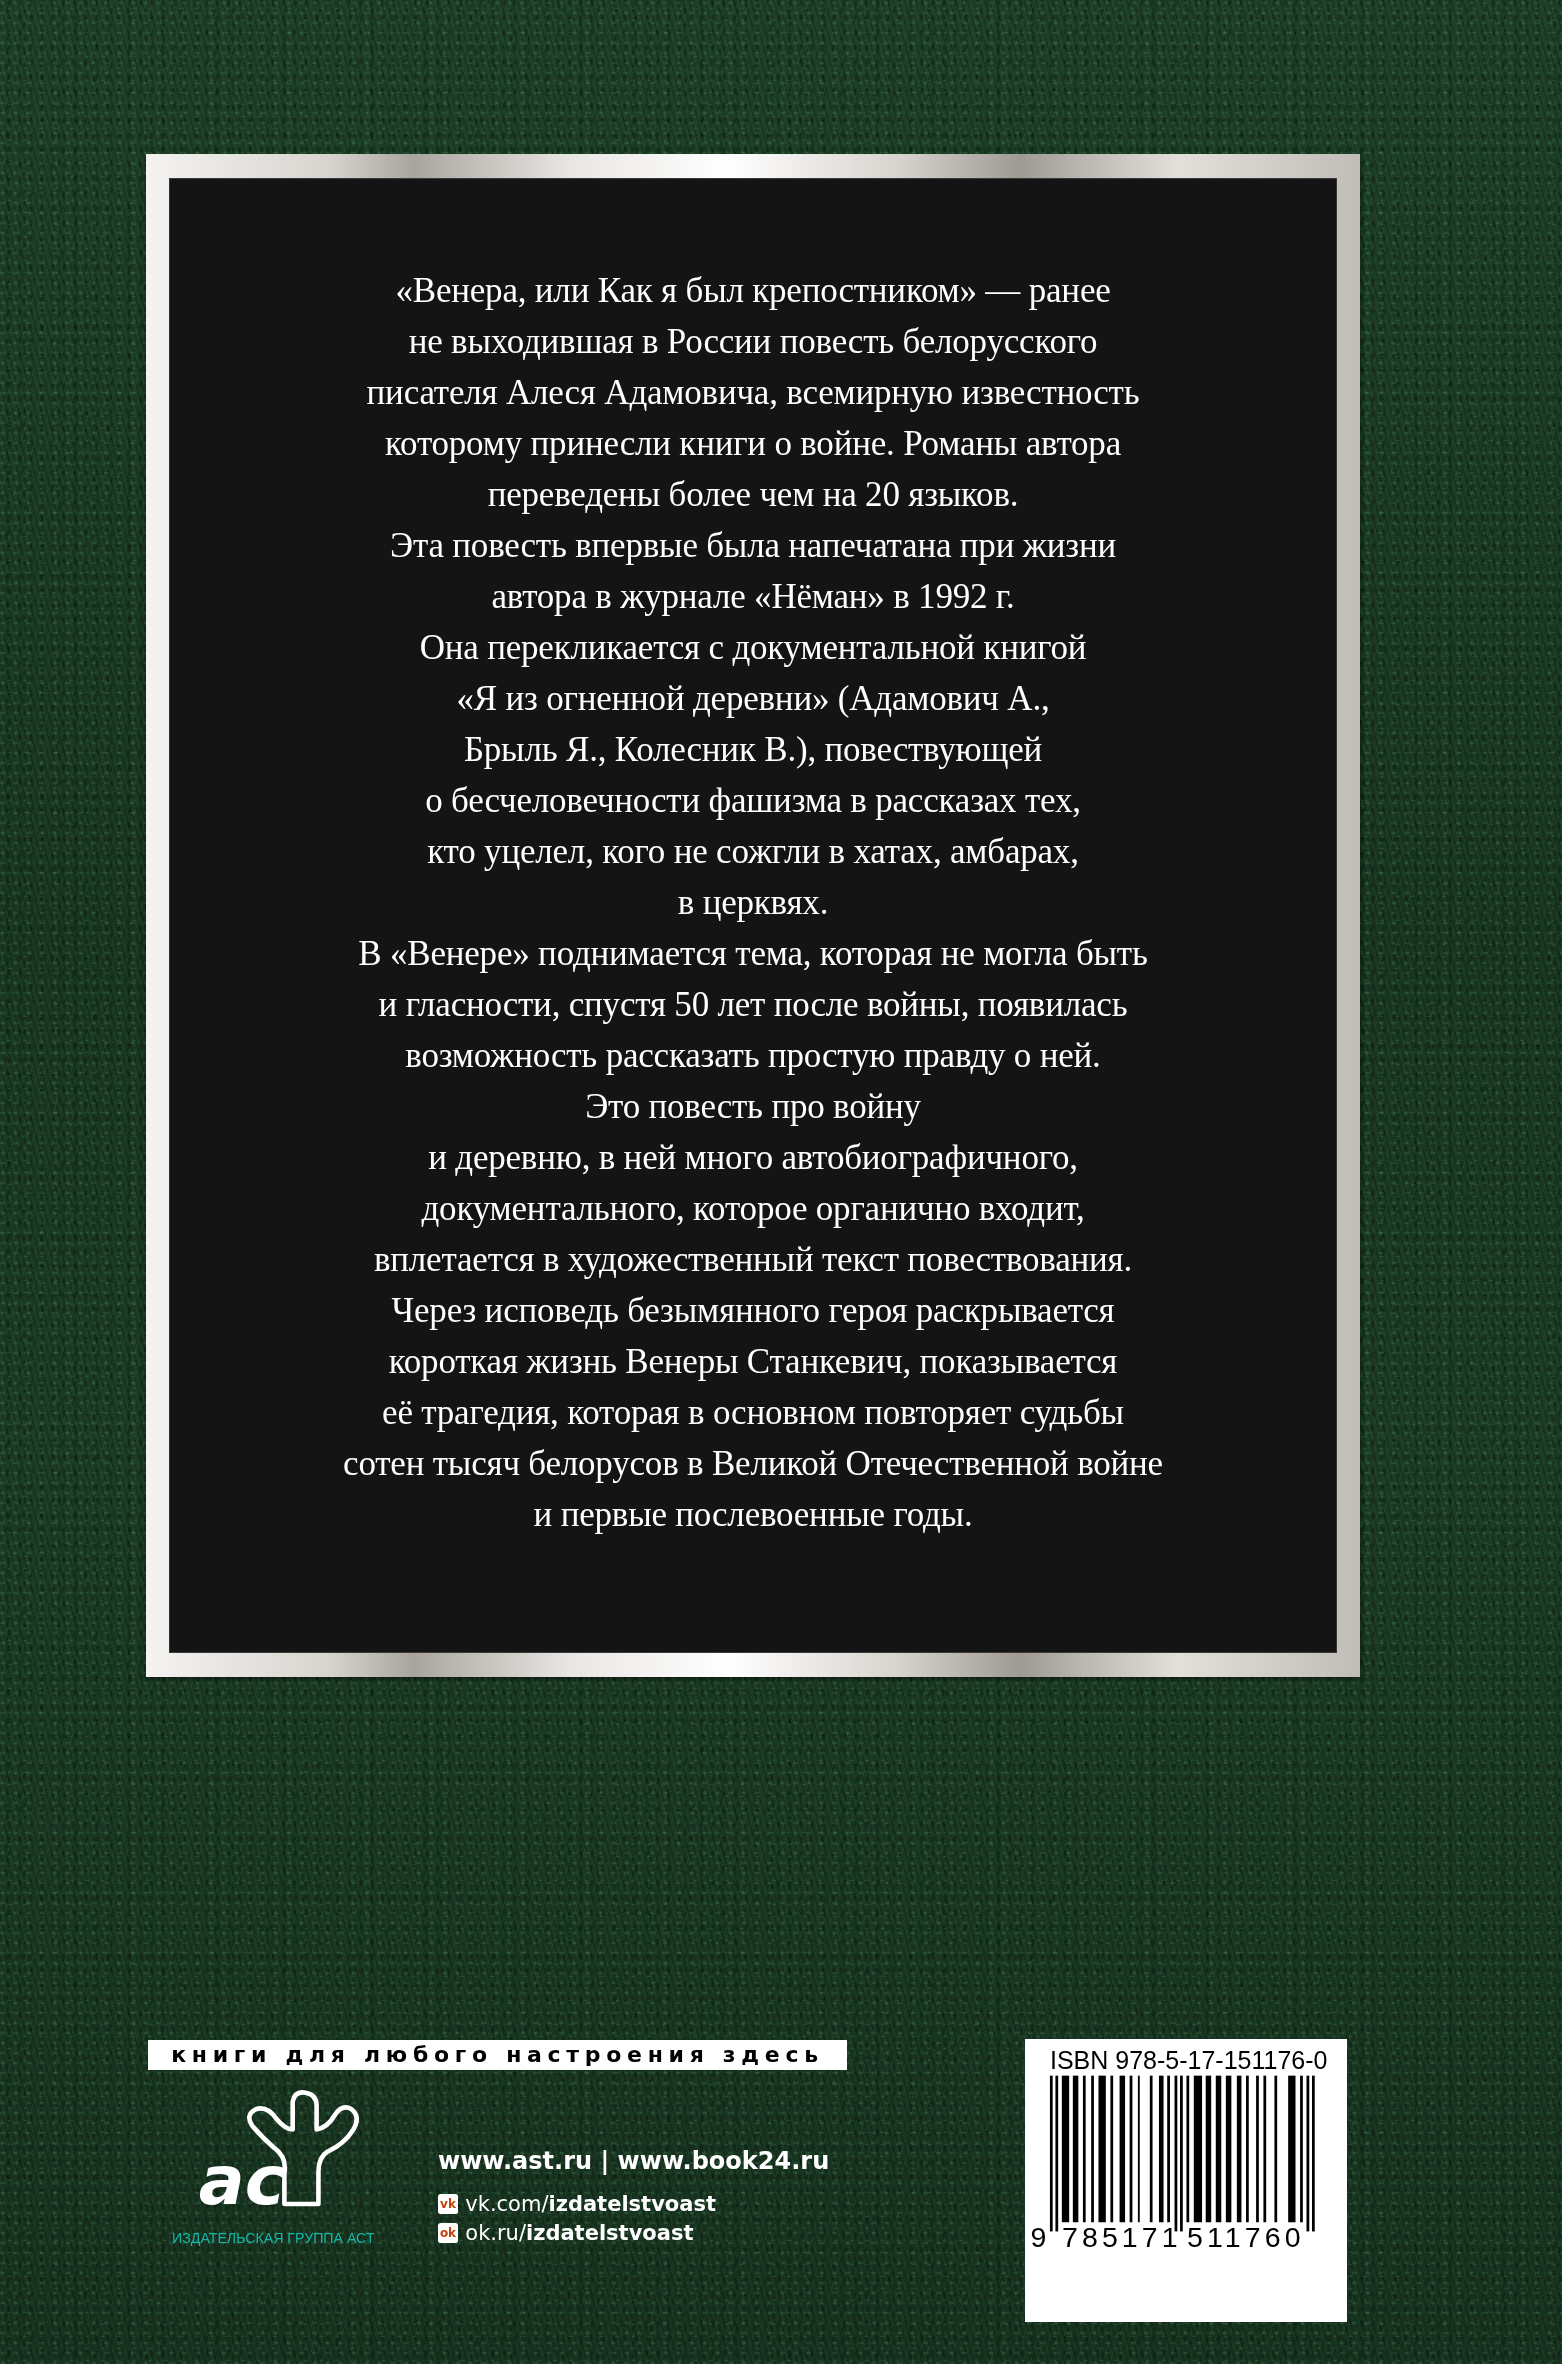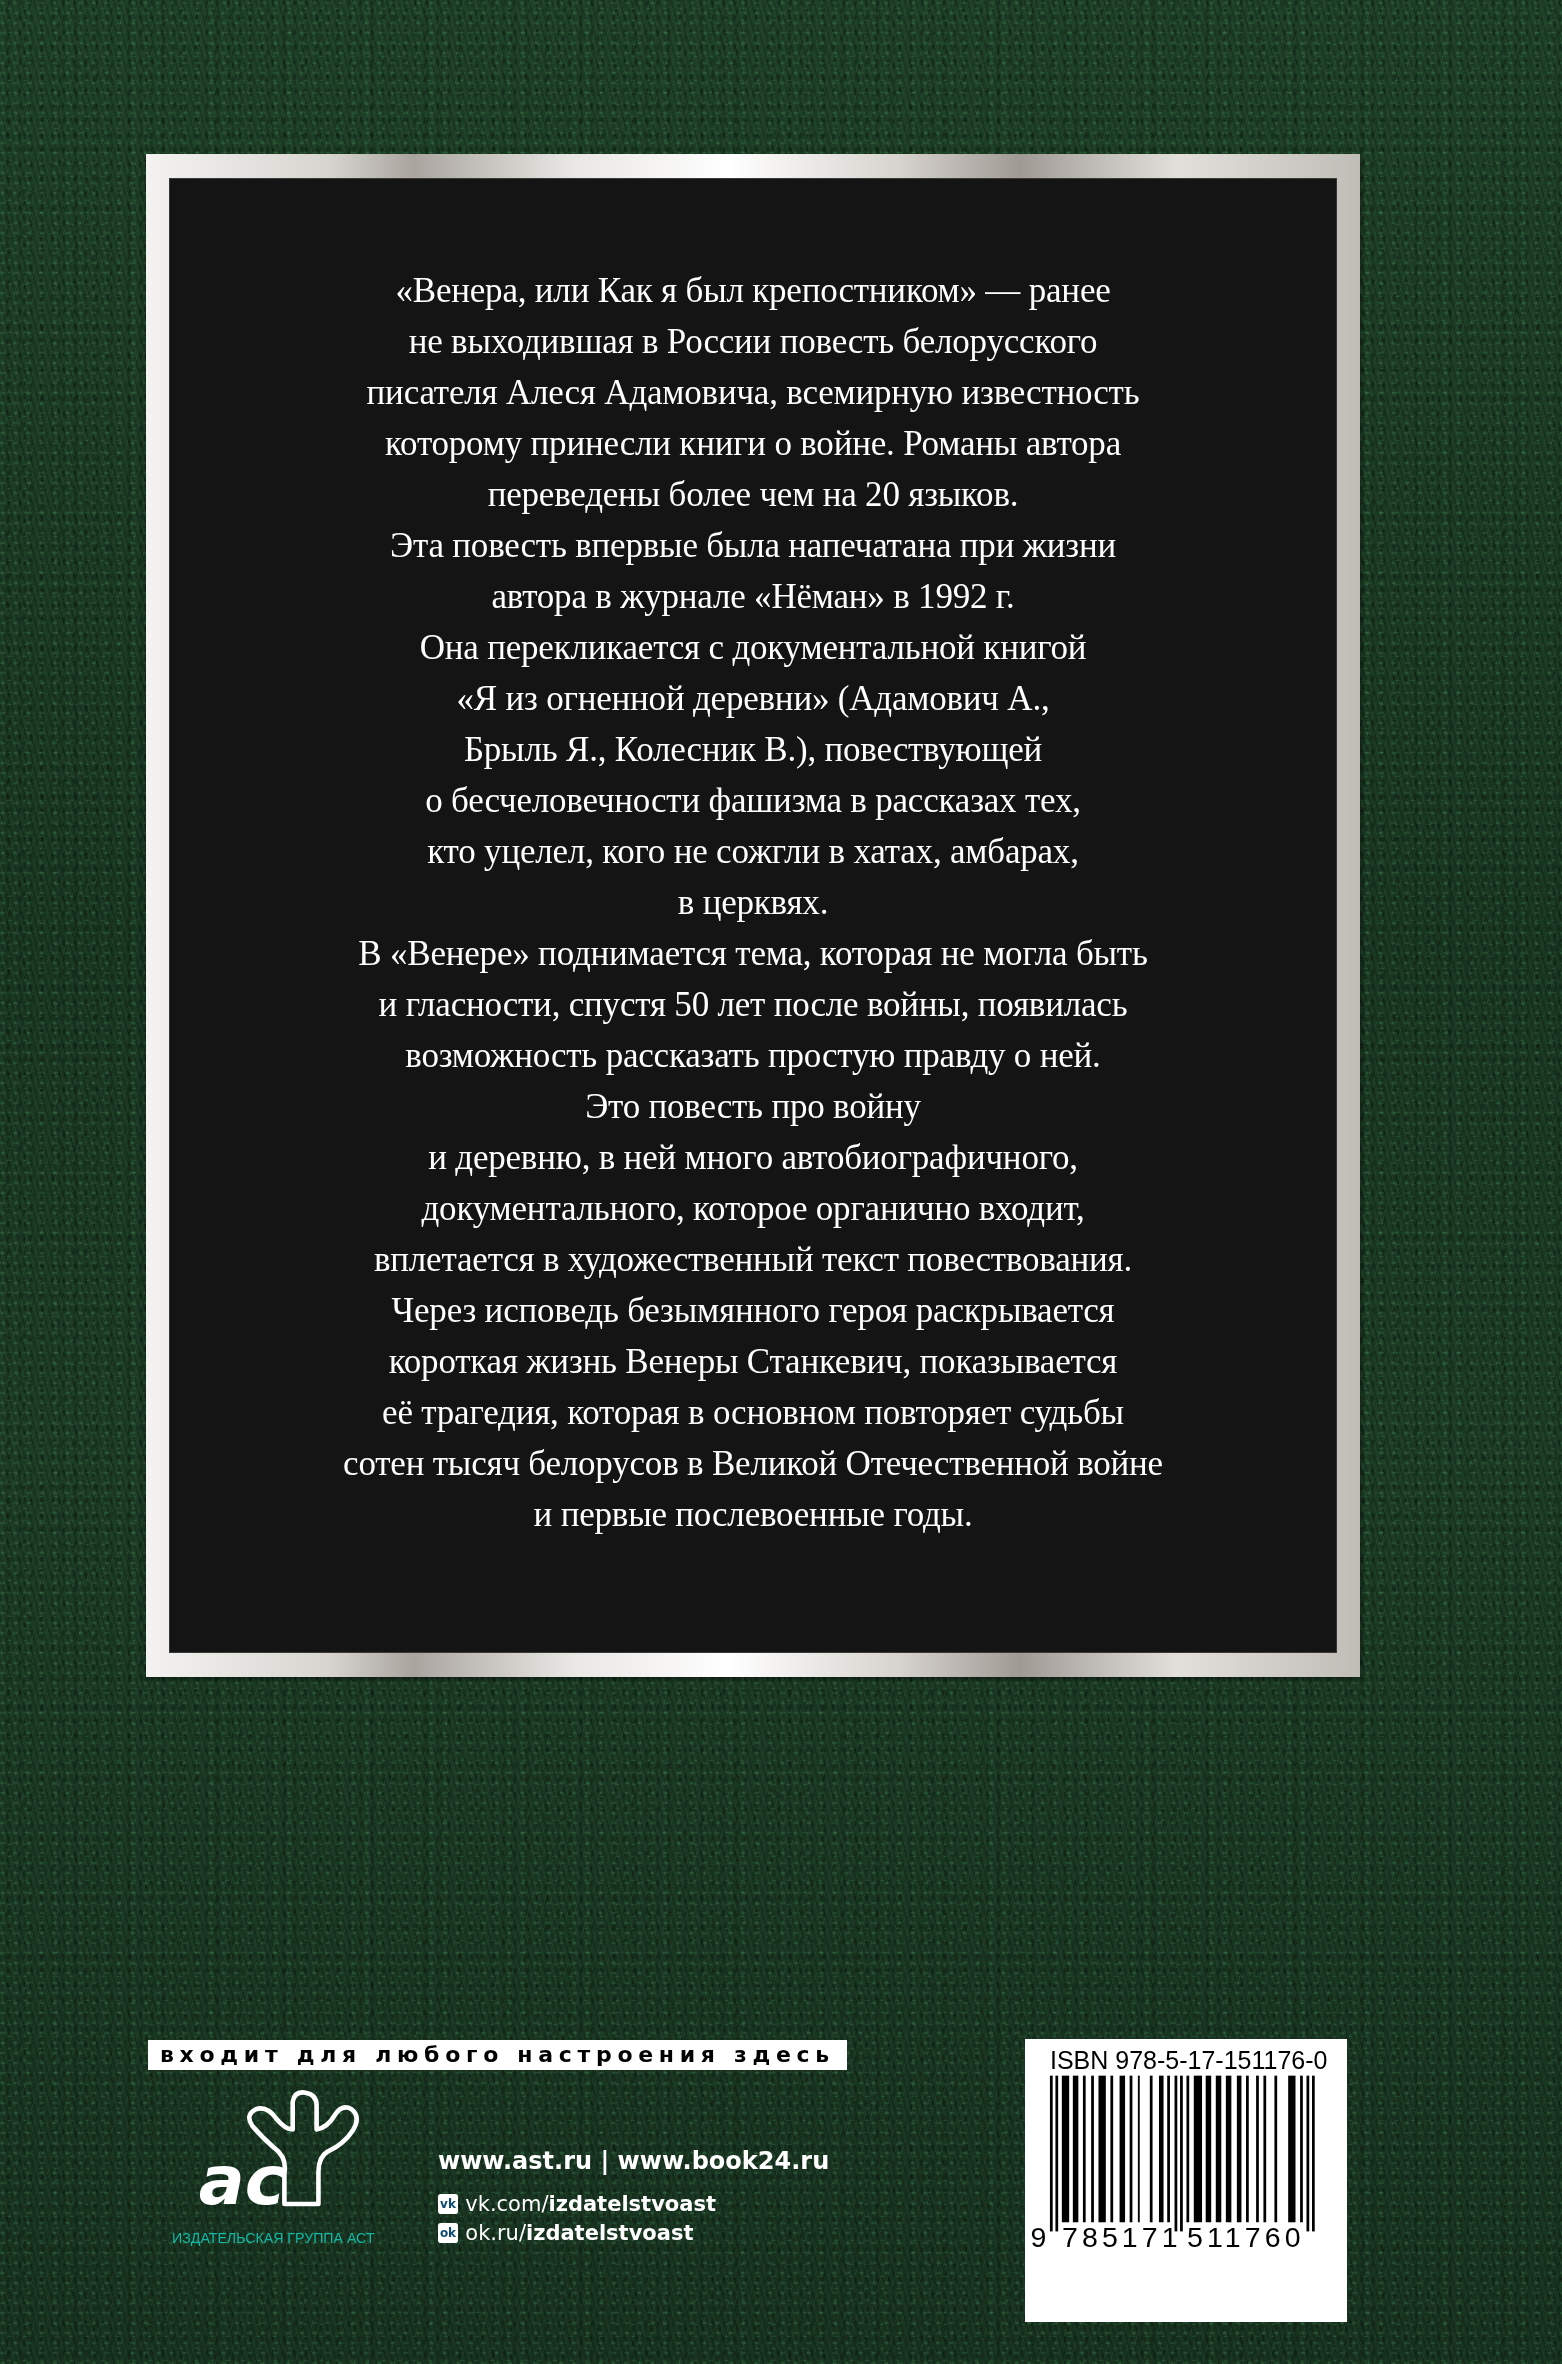--- a/index.html
+++ b/index.html
@@ -96,21 +96,21 @@
   }
   .links .social-row {
     display: flex; align-items: center;
     font-size: 21px;
     height: 29px;
     white-space: nowrap;
   }
   .links .social-row b { font-weight: bold; }
   .links .social-row .icon-box {
     width: 20px; height: 20px;
-    background: #fff; color: #0c4a6e;
+    background: #fff; color: #c2410c;
     border-radius: 2.8px;
     display: inline-flex; align-items: center; justify-content: center;
     font-size: 12px; font-weight: bold;
     margin-right: 7.3px;
     font-family: "DejaVu Sans", sans-serif;
   }
   .links .first-social { margin-top: 14.7px; }
 
   
   .barcode {
@@ -163,21 +163,21 @@
       <span class="line">вплетается в художественный текст повествования.</span>
       <span class="line">Через исповедь безымянного героя раскрывается</span>
       <span class="line">короткая жизнь Венеры Станкевич, показывается</span>
       <span class="line">её трагедия, которая в основном повторяет судьбы</span>
       <span class="line">сотен тысяч белорусов в Великой Отечественной войне</span>
       <span class="line">и первые послевоенные годы.</span>
     </div>
   </div>
 </div>
 
-<div class="tagline">входит для любого настроения здесь</div>
+<div class="tagline">книги для любого настроения здесь</div>
 
 <div class="logo">
   <svg width="184" height="138" viewBox="0 0 200 150">
 
     <text x="2" y="125" fill="#ffffff" font-family="DejaVu Sans, sans-serif" font-weight="bold" font-style="italic" font-size="74">ac</text>
 
     <path d="M95 125 L95 92 Q98 74 84 64 Q70 52 60 40 Q52 28 64 22 Q76 18 86 32 Q96 44 104 44 L104 14 Q106 2 118 4 Q130 6 130 18 L130 44 Q142 42 150 28 Q158 16 168 22 Q178 30 170 44 Q160 60 142 68 Q132 74 132 90 L132 125 Z" fill="none" stroke="#ffffff" stroke-width="5" stroke-linejoin="round"></path>
   </svg>
 </div>
 <div class="logo-caption">ИЗДАТЕЛЬСКАЯ ГРУППА АСТ</div>

